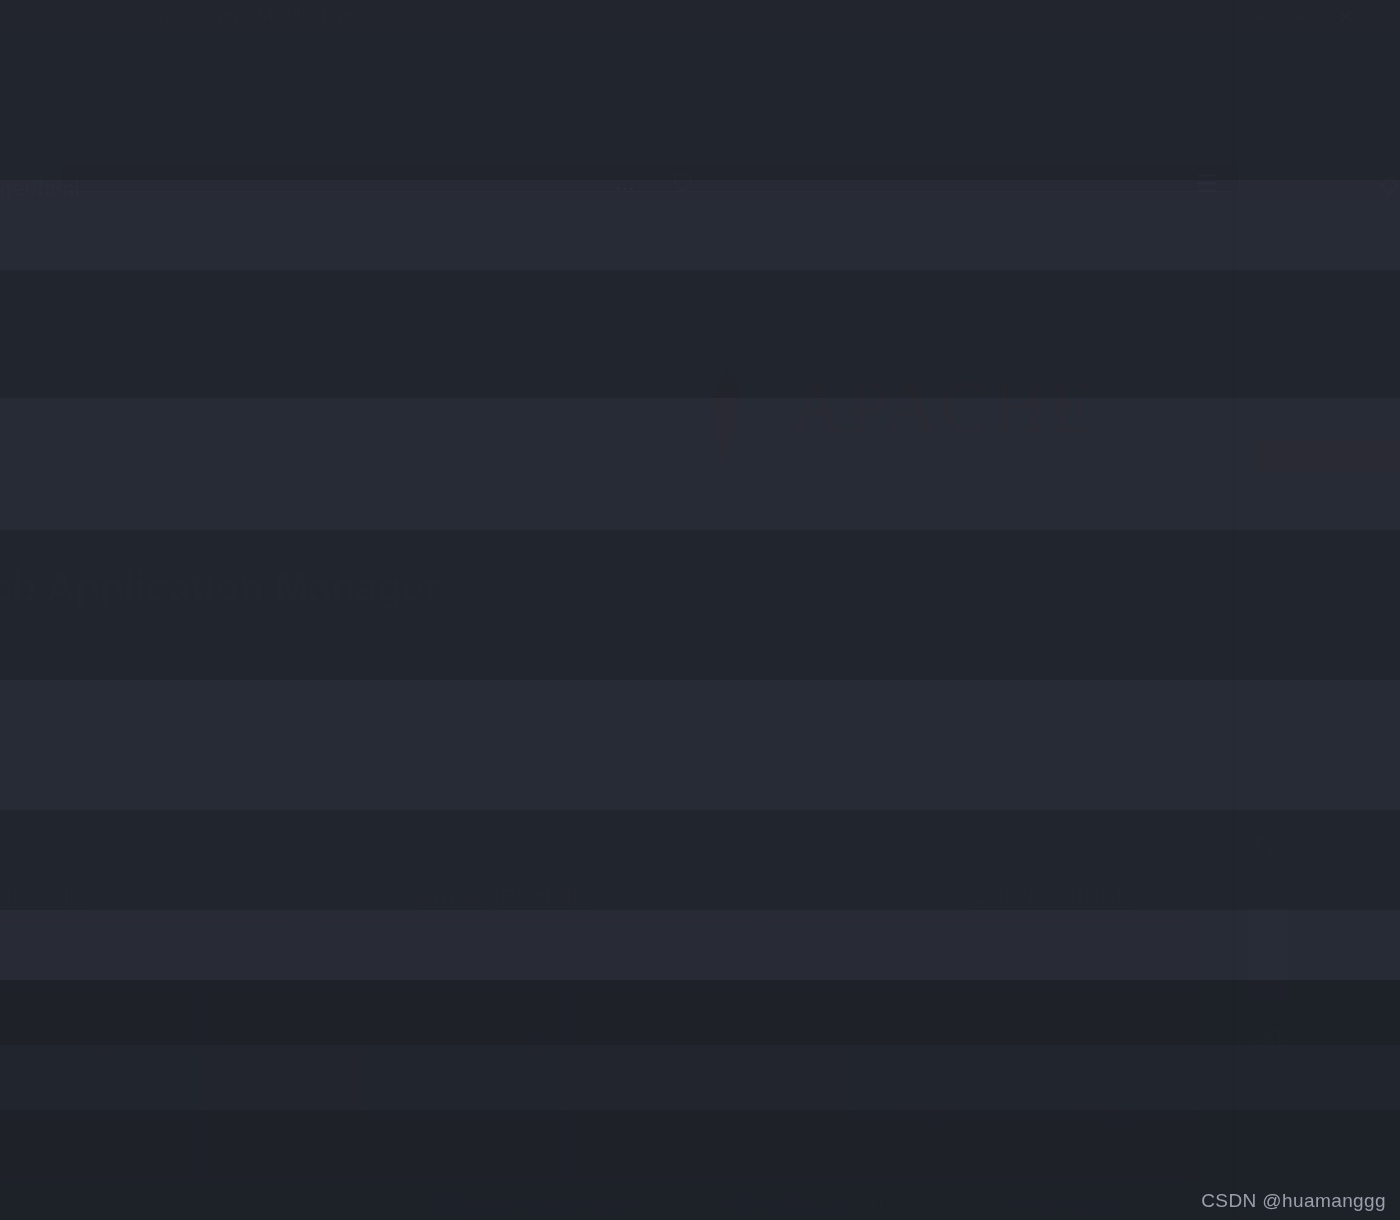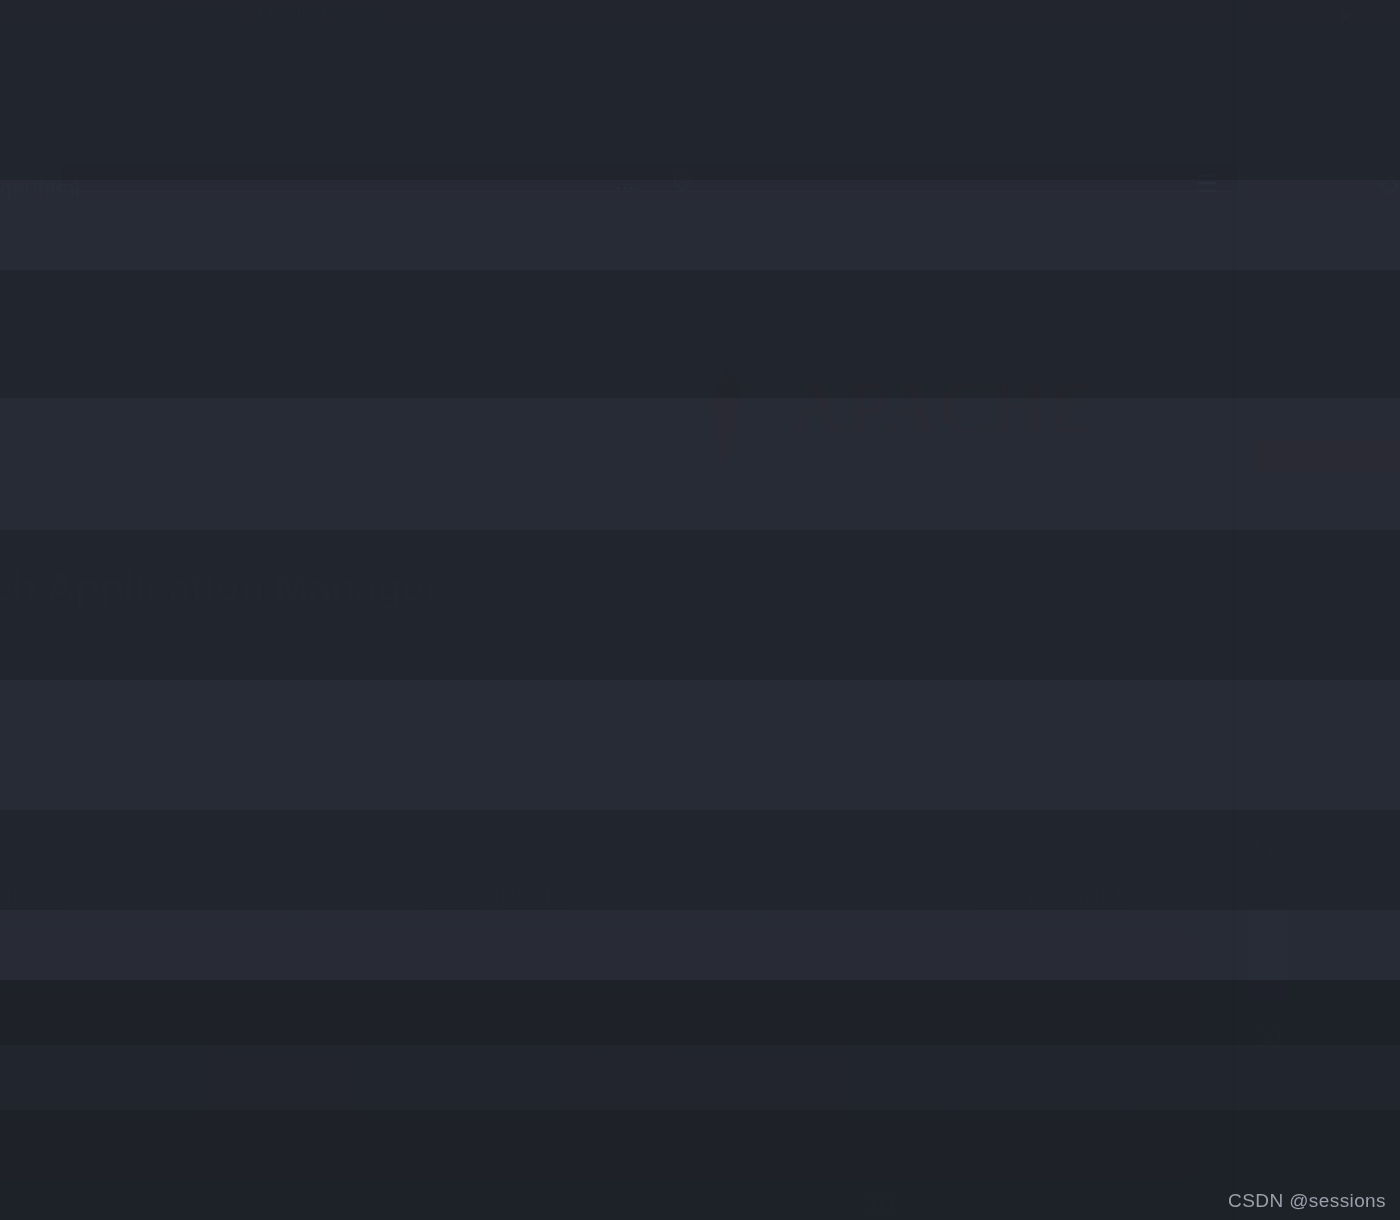--- a/index.html
+++ b/index.html
@@ -337,13 +337,13 @@
   </div>
   <div class="trow" style="top:1140px;">
     
   </div>
 
   <div class="trow" style="top:1172px;">
     
   </div>
 </div>
 
-<div class="watermark">CSDN @sessions</div>
+<div class="watermark">CSDN @huamanggg</div>
 
 </body></html>

